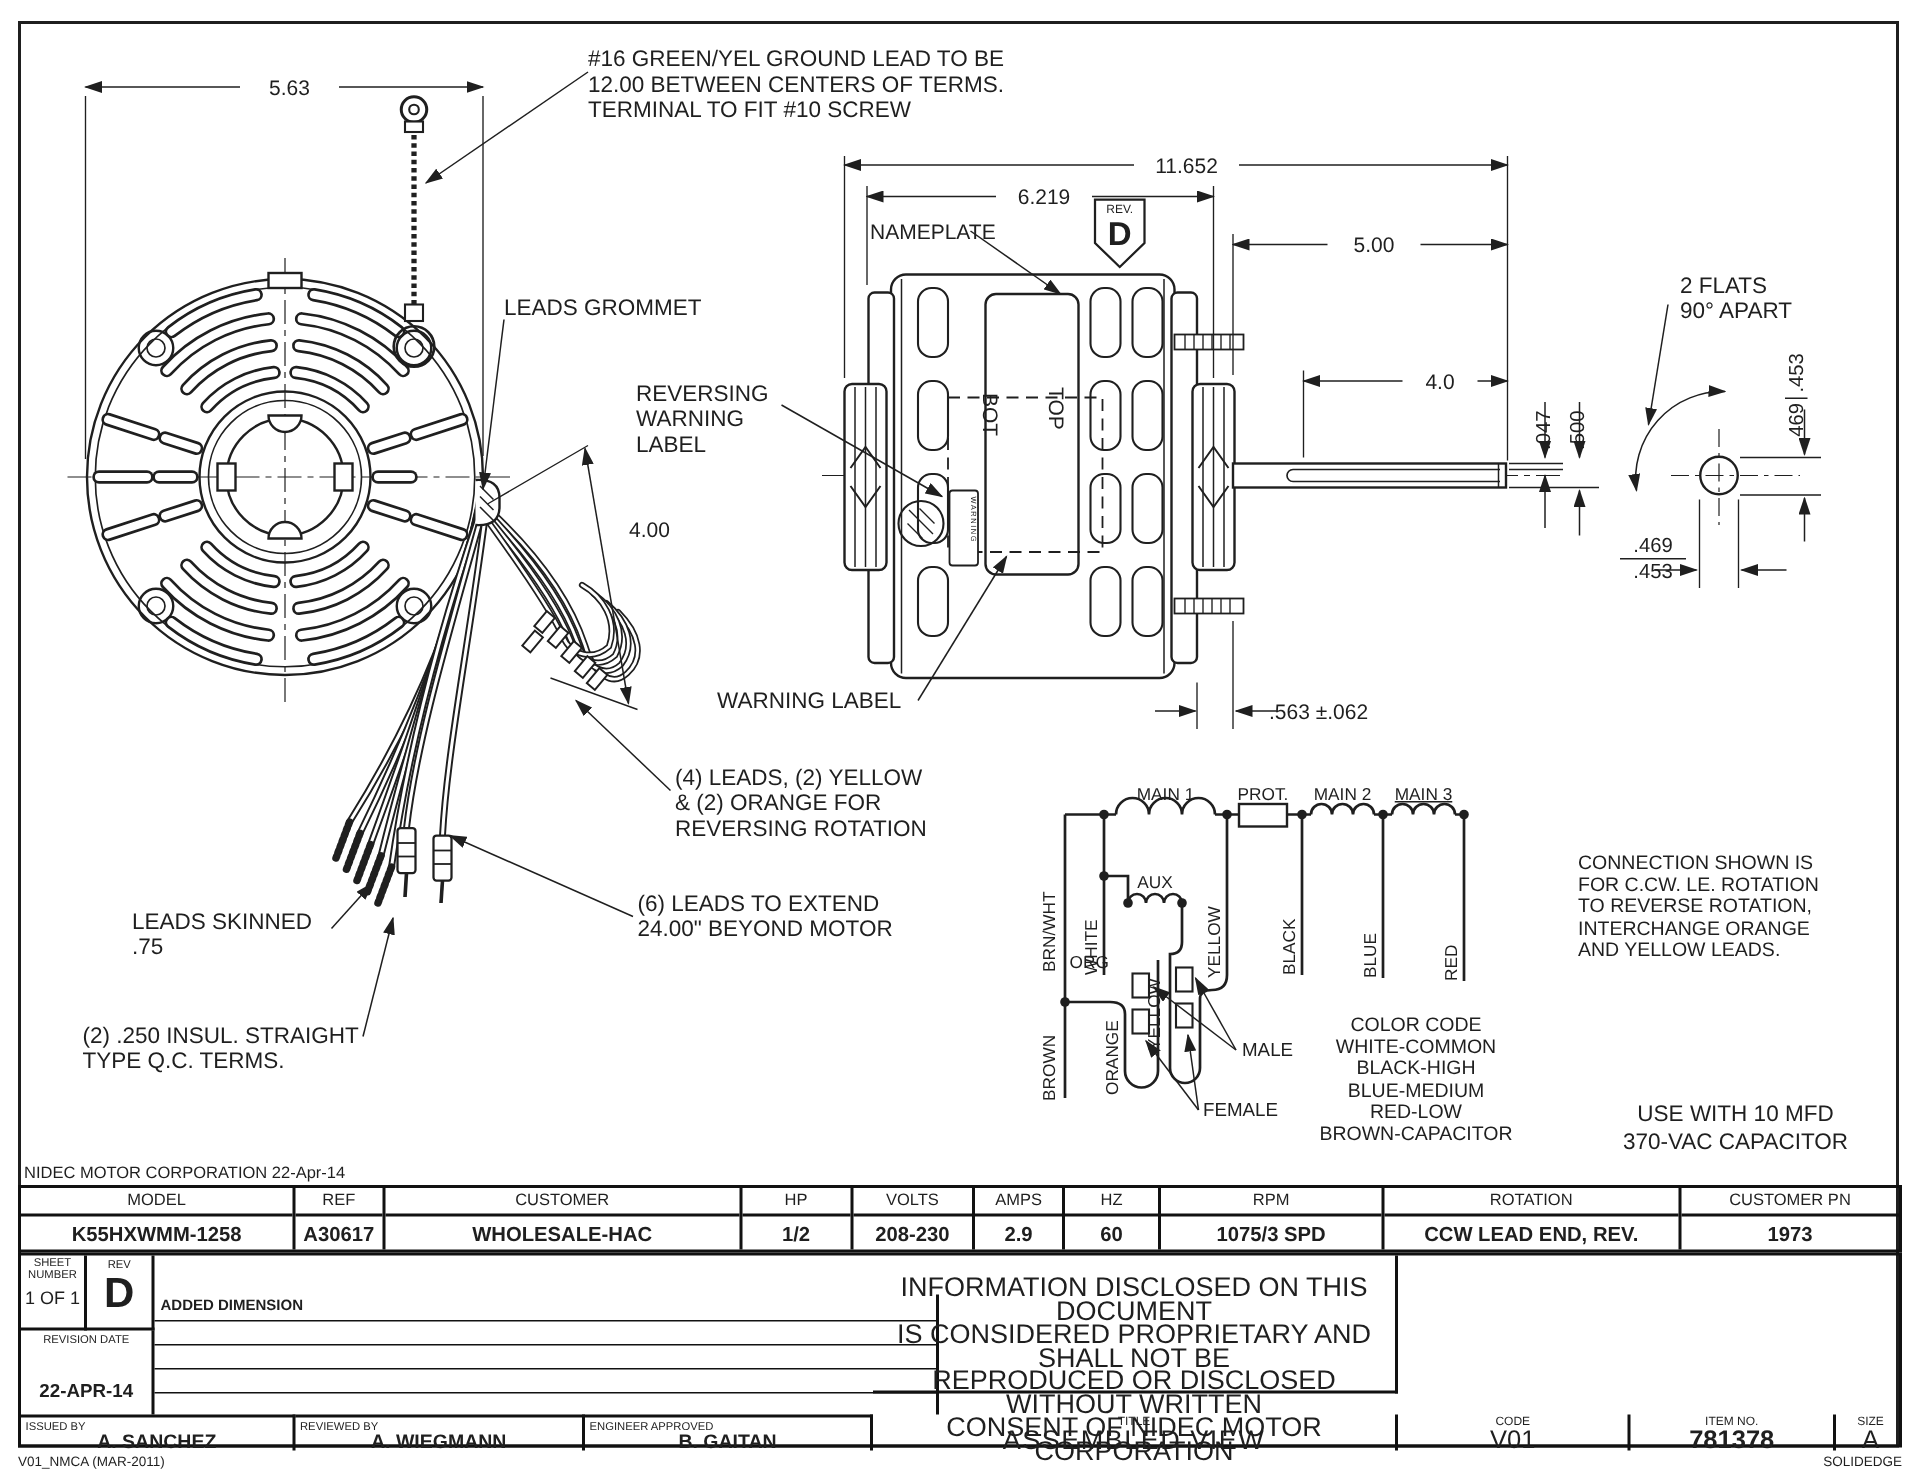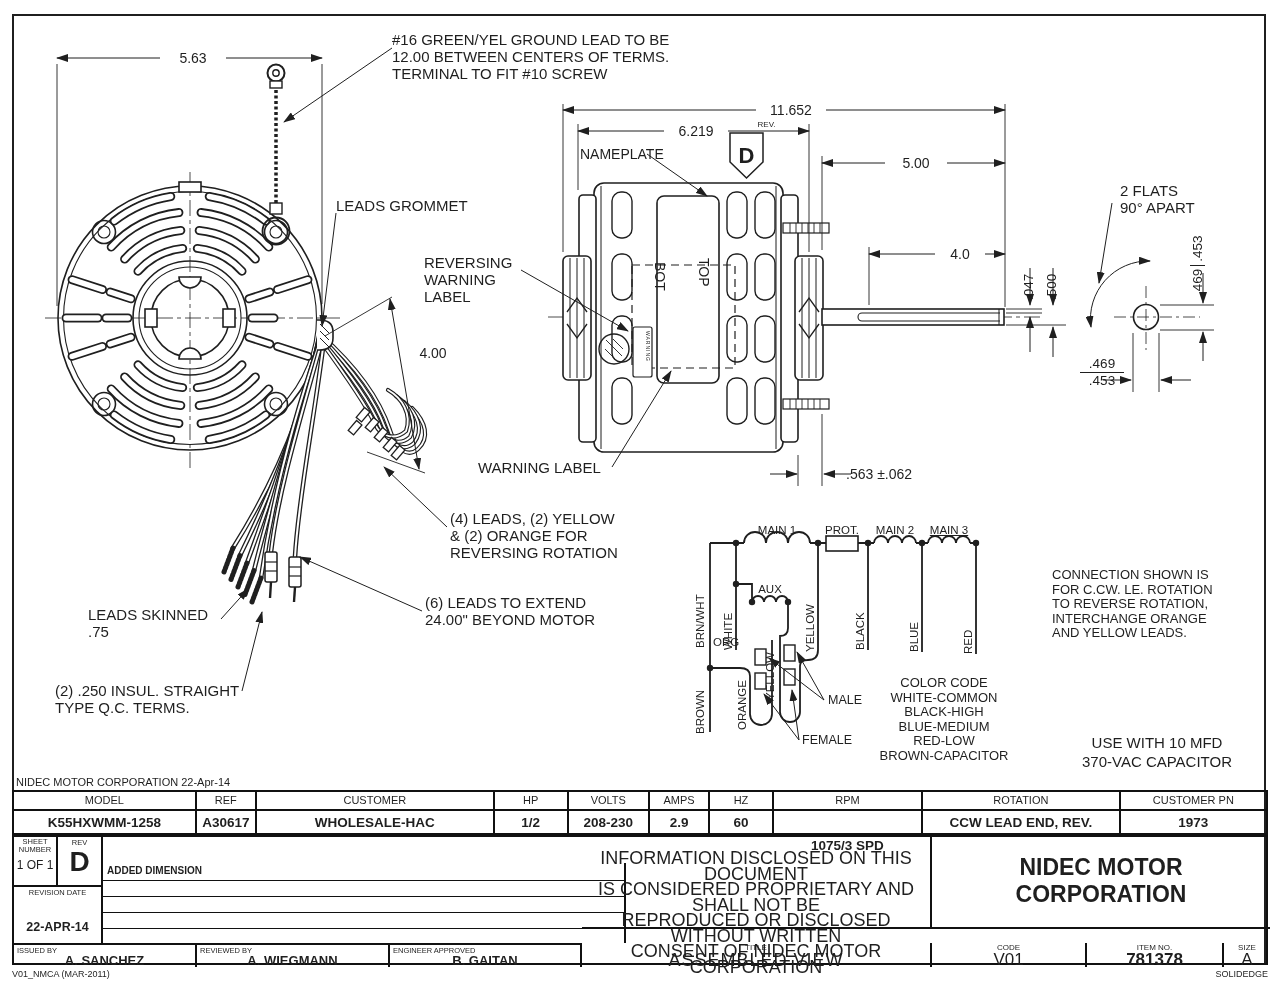--- a/index.html
+++ b/index.html
@@ -347,21 +347,21 @@
 <div class="lbl dim c" style="left:160px;top:50px;width:60px;">5.63</div>
 <div class="lbl note" style="left:336px;top:197px;">LEADS GROMMET</div>
 <div class="lbl note" style="left:424px;top:254px;width:110px;">REVERSING
 WARNING
 LABEL</div>
 <div class="lbl" style="left:580px;top:146px;font-size:14px;">NAMEPLATE</div>
 <div class="lbl dim c" style="left:756px;top:102px;width:64px;">11.652</div>
 <div class="lbl dim c" style="left:664px;top:123px;width:58px;">6.219</div>
 <div class="lbl dim c" style="left:885px;top:155px;width:56px;">5.00</div>
 <div class="lbl dim c" style="left:935px;top:246px;width:44px;">4.0</div>
-<div class="lbl c" style="left:733px;top:120px;width:27px;font-size:8px;margin-left:20px;">REV.</div>
+<div class="lbl c" style="left:733px;top:135px;width:27px;font-size:8px;">REV.</div>
 <div class="lbl c" style="left:733px;top:143px;width:27px;font-size:22px;font-weight:bold;">D</div>
 <div class="lbl note" style="left:1120px;top:182px;width:100px;">2 FLATS
 90° APART</div>
 <div class="lbl rot" style="left:1021px;top:300px;font-size:13.5px;">.047</div>
 <div class="lbl rot" style="left:1044px;top:300px;font-size:13.5px;">.500</div>
 <div class="lbl rot90" style="left:712px;top:258px;font-size:14px;">TOP</div>
 <div class="lbl rot90" style="left:668px;top:262px;font-size:14px;">BOT</div>
 <div class="lbl rot90" style="left:650px;top:331px;font-size:5px;letter-spacing:1px;">WARNING</div>
 <div class="lbl note" style="left:478px;top:459px;">WARNING LABEL</div>
 <div class="lbl dim" style="left:843px;top:466px;background:none;">.563 ±.062</div>
@@ -434,21 +434,21 @@
         <div class="spval">208-230</div>
       </div>
       <div class="spcol" style="width: 4.8%;">
         <div class="sphead">AMPS</div>
         <div class="spval">2.9</div>
       </div>
       <div class="spcol" style="width: 5.1%;">
         <div class="sphead">HZ</div>
         <div class="spval">60</div>
       </div>
-      <div class="spcol" style="width: 11.9%; gap: 23px;">
+      <div class="spcol" style="width: 11.9%;">
         <div class="sphead">RPM</div>
         <div class="spval">1075/3 SPD</div>
       </div>
       <div class="spcol" style="width: 15.8%;">
         <div class="sphead">ROTATION</div>
         <div class="spval">CCW LEAD END, REV.</div>
       </div>
       <div class="spcol" style="width: 11.6%;">
         <div class="sphead">CUSTOMER PN</div>
         <div class="spval">1973</div>
@@ -489,24 +489,20 @@
     <div class="cl">ENGINEER APPROVED</div>
     <div class="cv" style="font-size:13px;margin-top:-2px;">B. GAITAN</div>
   </div>
 
   <div class="cell" style="left:568px;top:0;width:350px;height:92px;border-right:2px solid #111;border-bottom:2px solid #111;">
     <div class="c" style="font-size:18px;line-height:15.5px;white-space:pre-line;margin-top:14px;">INFORMATION DISCLOSED ON THIS DOCUMENT
 IS CONSIDERED PROPRIETARY AND SHALL NOT BE
 REPRODUCED OR DISCLOSED WITHOUT WRITTEN
 CONSENT OF NIDEC MOTOR CORPORATION</div>
   </div>
-  <div class="cell" style="left:918px;top:0;width:338px;height:92px;border-bottom:2px solid #111;">
-    <div class="c" style="font-size:23px;font-weight:bold;line-height:27px;white-space:pre-line;margin-top:17px;">NIDEC MOTOR
-CORPORATION</div>
-  </div>
   <div class="cell" style="left:568px;top:106px;width:350px;height:24px;border-right:2px solid #111;">
     <div class="cl c" style="padding:0;font-size:8px;">TITLE</div>
     <div class="c" style="font-size:18px;line-height:16px;letter-spacing:1px;">ASSEMBLED VIEW</div>
   </div>
   <div class="cell" style="left:918px;top:106px;width:155px;height:24px;border-right:2px solid #111;">
     <div class="cl c" style="padding:0;font-size:8px;">CODE</div>
     <div class="c" style="font-size:17px;line-height:15px;">V01</div>
   </div>
   <div class="cell" style="left:1073px;top:106px;width:137px;height:24px;border-right:2px solid #111;">
     <div class="cl c" style="padding:0;font-size:8px;">ITEM NO.</div>

